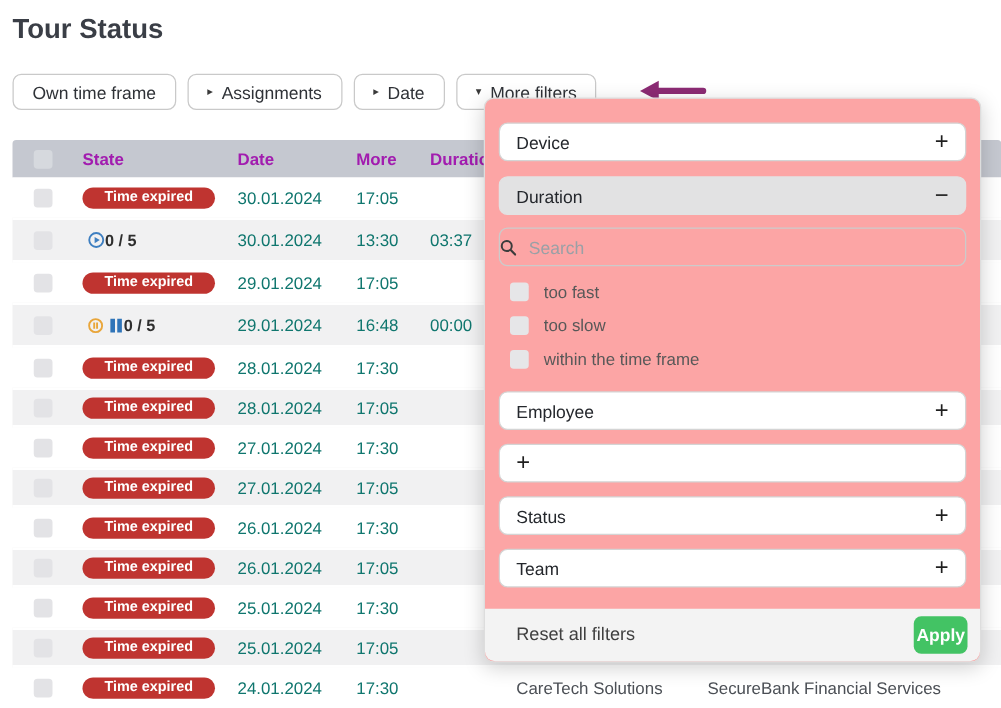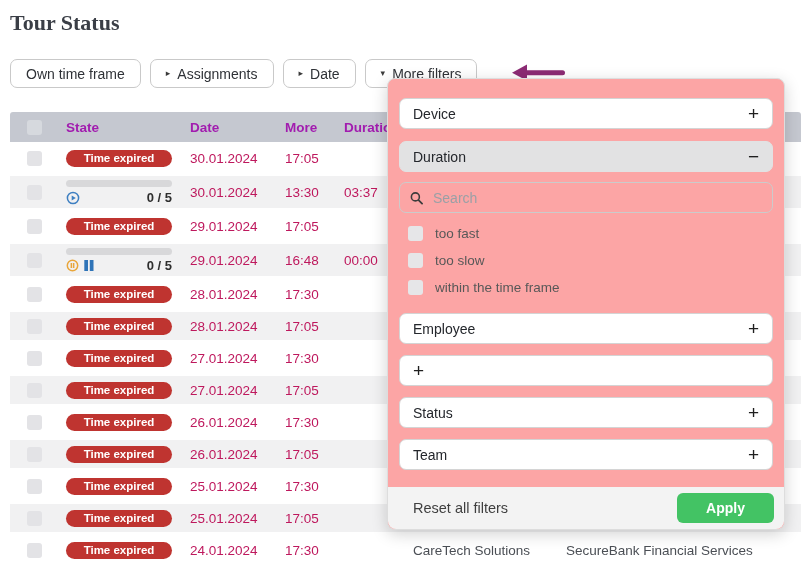--- a/index.html
+++ b/index.html
@@ -1,20 +1,20 @@
 <!DOCTYPE html>
 <html><head>
 <meta charset="utf-8">
 <style>
   html,body{margin:0;padding:0;background:#fff;}
   .stage{position:relative;width:801px;height:566px;background:#fff;overflow:hidden;
          font-family:"Liberation Sans",sans-serif;color:#333;}
 
   
-  .page-title{position:absolute;left:10px;top:10px;font-size:22px;font-weight:700;color:#3a3e46;font-family:Liberation Serif, serif;}
+  .page-title{position:absolute;left:10px;top:10px;font-size:22px;font-weight:700;color:#3a3e46;}
 
   .toolbar{position:absolute;left:10px;top:59px;display:flex;gap:9px;}
   .tbtn{height:29px;padding:0 15px;display:flex;align-items:center;gap:7px;background:#fff;
         border:1px solid #c9c9c9;border-radius:7px;font-size:14px;color:#2f3237;cursor:pointer;
         box-sizing:border-box;white-space:nowrap;text-align:right;}
   .tri{font-size:9px;color:#3a3a3a;line-height:1;}
 
   .annot-arrow{position:absolute;left:511px;top:62px;}
 
   
@@ -22,66 +22,66 @@
   .thead{display:flex;align-items:center;height:30px;background:#c5c8d0;
          border-radius:3px 3px 0 0;font-size:13px;font-weight:700;color:#3b4049;}
   .trow{display:flex;align-items:center;height:32px;background:#fff;box-sizing:border-box;}
   .trow.alt{background:#f1f1f2;border-top:2px solid #fff;border-bottom:2px solid #fff;}
   .trow.tall{height:36px;}
   .c-cb{width:56px;display:flex;}
   .c-state{width:124px;display:flex;align-items:center;}
   .c-date{width:95px;}
   .c-time{width:59px;}
   .c-dur{white-space:nowrap;}
-  .cell{font-size:13.5px;color:#be185d;}
+  .cell{font-size:13.5px;color:#0f766e;}
   .thead .c-state,.thead .c-date,.thead .c-time,.thead .c-dur{color:#a21caf;}
 
   .cbx{width:15px;height:15px;border-radius:3px;background:#e3e3e6;margin-left:17px;}
   .thead .cbx{background:#d6d9de;}
 
   .badge{display:inline-block;width:106px;box-sizing:border-box;text-align:center;
          background:#bf3430;color:#fff;font-weight:700;font-size:11.5px;line-height:17px;
          border-radius:9px;}
 
-  .pwrap{display:flex;flex-direction:column;gap:4px;width:106px;}
+  .pwrap{display:flex;gap:4px;width:106px;}
   .pbar{height:7px;border-radius:4px;background:#d8d8da;}
   .prow{display:flex;align-items:center;justify-content:space-between;height:14px;}
   .picons{display:flex;align-items:center;gap:4px;}
   .pcount{font-size:13px;font-weight:700;color:#2e2e2e;}
 
   .extra-cell{position:absolute;font-size:13.5px;color:#4b4f55;white-space:nowrap;top:9px;}
   .extra-1{left:403px;}
   .extra-2{left:556px;}
 
   
   .panel{position:absolute;left:387px;top:78px;width:398px;height:452px;box-sizing:border-box;
          background:#fca5a5;border:1px solid #ddd;border-radius:8px;
          box-shadow:0 4px 16px rgba(0,0,0,.18);padding:19px 11px 0 11px;z-index:10;}
   .sect{display:flex;align-items:center;justify-content:space-between;height:31px;box-sizing:border-box;
         border:1px solid #d4d4d4;border-radius:7px;padding:0 13px;margin-bottom:12px;
         font-size:14px;color:#24272c;background:#fff;cursor:pointer;}
   .sect.open{background:#e2e2e3;border-color:#e2e2e3;margin-bottom:10px;}
   .pm{font-size:19px;color:#1f1f1f;line-height:1;}
 
   .search{display:flex;align-items:center;gap:8px;height:31px;box-sizing:border-box;
-          border:1px solid #cbcbcb;border-radius:7px;padding:0 10px;margin-bottom:7px;}
+          border:1px solid #cbcbcb;border-radius:7px;padding:0 0;margin-bottom:7px;}
   .search input{border:none;outline:none;background:transparent;font-size:14px;color:#444;
                 width:100%;font-family:"Liberation Sans",sans-serif;}
   .search input::placeholder{color:#9aa0a6;}
 
   .opt{display:flex;align-items:center;gap:12px;height:27px;padding-left:9px;cursor:pointer;}
   .opt .cbx2{width:15px;height:15px;border-radius:3px;background:#e6e6e8;}
   .opt .olabel{font-size:13.5px;color:#585858;}
   .opts{margin-bottom:12px;}
 
   .pfoot{position:absolute;left:0;right:0;bottom:0;height:42px;background:#f3f3f3;
          border-radius:0 0 8px 8px;display:flex;align-items:center;justify-content:space-between;
          padding:0 10px 0 25px;box-sizing:border-box;}
   .reset{font-size:14.5px;color:#3f3f3f;cursor:pointer;}
-  .apply{height:30px;padding:0 29px;background:#43c364;color:#fff;border:none;border-radius:6px;
+  .apply{height:30px;padding:0 2px;background:#43c364;color:#fff;border:none;border-radius:6px;
          font-size:14px;font-weight:700;font-family:"Liberation Sans",sans-serif;cursor:pointer;}
 </style>
 </head>
 <body>
 
 <div class="stage">
 
   <div class="page-title">Tour Status</div>
 
   <div class="toolbar">

